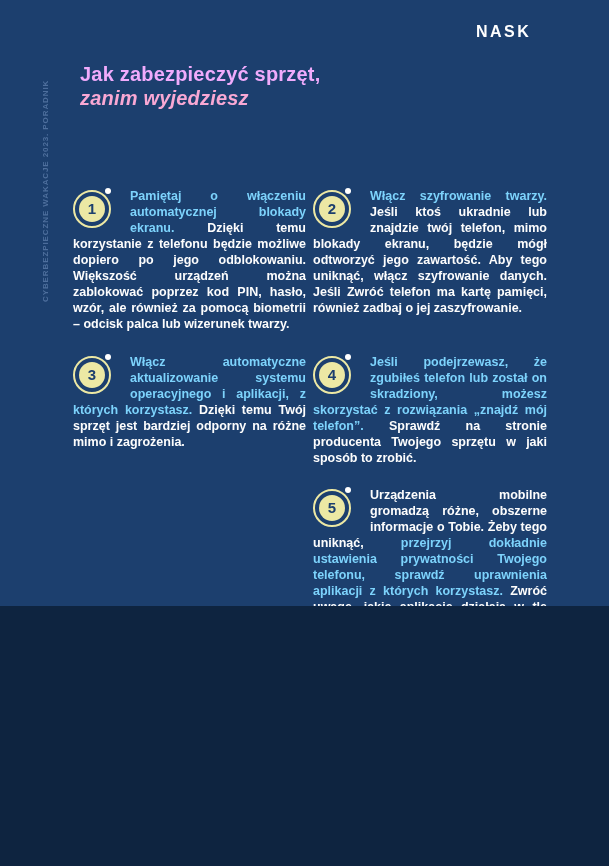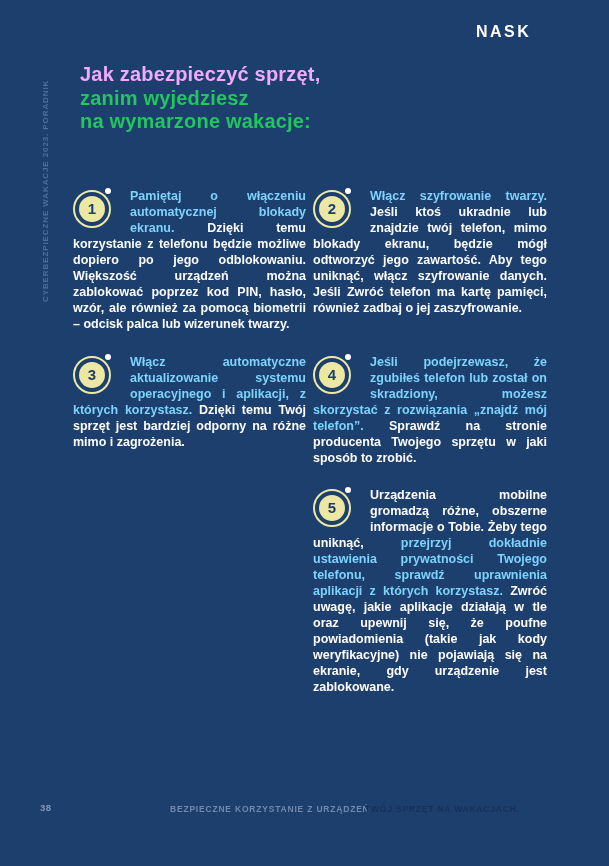--- a/index.html
+++ b/index.html
@@ -1,18 +1,18 @@
 <!DOCTYPE html>
 <html><head>
 <meta charset="utf-8">
 <style>
   html,body { margin:0; padding:0; background:#0e2440; }
   .page {
     position:relative;
-    width:609px; height:866px;
+    width:609px; height:606px;
     background:#1c3f6e;
     font-family:"Liberation Sans", sans-serif;
     overflow:hidden;
     margin:0 auto;
   }
   
   .logo {
     position:absolute; left:476px; top:23px;
     color:#ffffff; font-weight:bold; font-size:16px;
     letter-spacing:2.5px;
@@ -23,21 +23,21 @@
     writing-mode:vertical-rl; transform:rotate(180deg); transform-origin:center;
     font-size:8px; font-weight:bold; letter-spacing:0.9px;
     color:#4e6f9d; white-space:nowrap;
   }
   
   .title {
     position:absolute; left:80px; top:63px;
     font-weight:bold; font-size:20px; line-height:23.5px; letter-spacing:0.2px;
   }
   .t-yellow { color:#f0abfc; }
-  .t-white  { color:#22c55e; }
+  .t-white  { color:#f9a8d4;font-style:italic; }
   
   .item {
     position:absolute;
     font-size:12.5px; line-height:16px; font-weight:bold;
     color:#fdfdfd; text-align:justify;
   }
   .seg-yellow { color:#7dd3fc; }
   .seg-white  { color:#fdfdfd; }
   .badge {
     float:left; width:34px; height:34px;
@@ -86,21 +86,20 @@
 
 <div class="page">
 
   <div class="logo">NASK</div>
 
   <div class="sidebar-caption">CYBERBEZPIECZNE WAKACJE 2023. PORADNIK</div>
 
   <div class="title">
     <div class="t-yellow">Jak zabezpieczyć sprzęt,</div>
     <div class="t-white">zanim wyjedziesz</div>
-    <div class="t-white">na wymarzone wakacje:</div>
   </div>
 
   <div class="item" id="item-1">
     <span class="badge">
       <span class="badge-dot"></span>
       <span class="badge-inner">1</span>
     </span><span class="seg-yellow">Pamiętaj o włączeniu automatycznej blokady ekranu. </span><span class="seg-white">Dzięki temu korzystanie z telefonu będzie możliwe dopiero po jego odblokowaniu. Większość urządzeń można zablokować poprzez kod PIN, hasło, wzór, ale również za pomocą biometrii – odcisk palca lub wizerunek twarzy.</span>
   </div>
 
   <div class="item" id="item-2">

